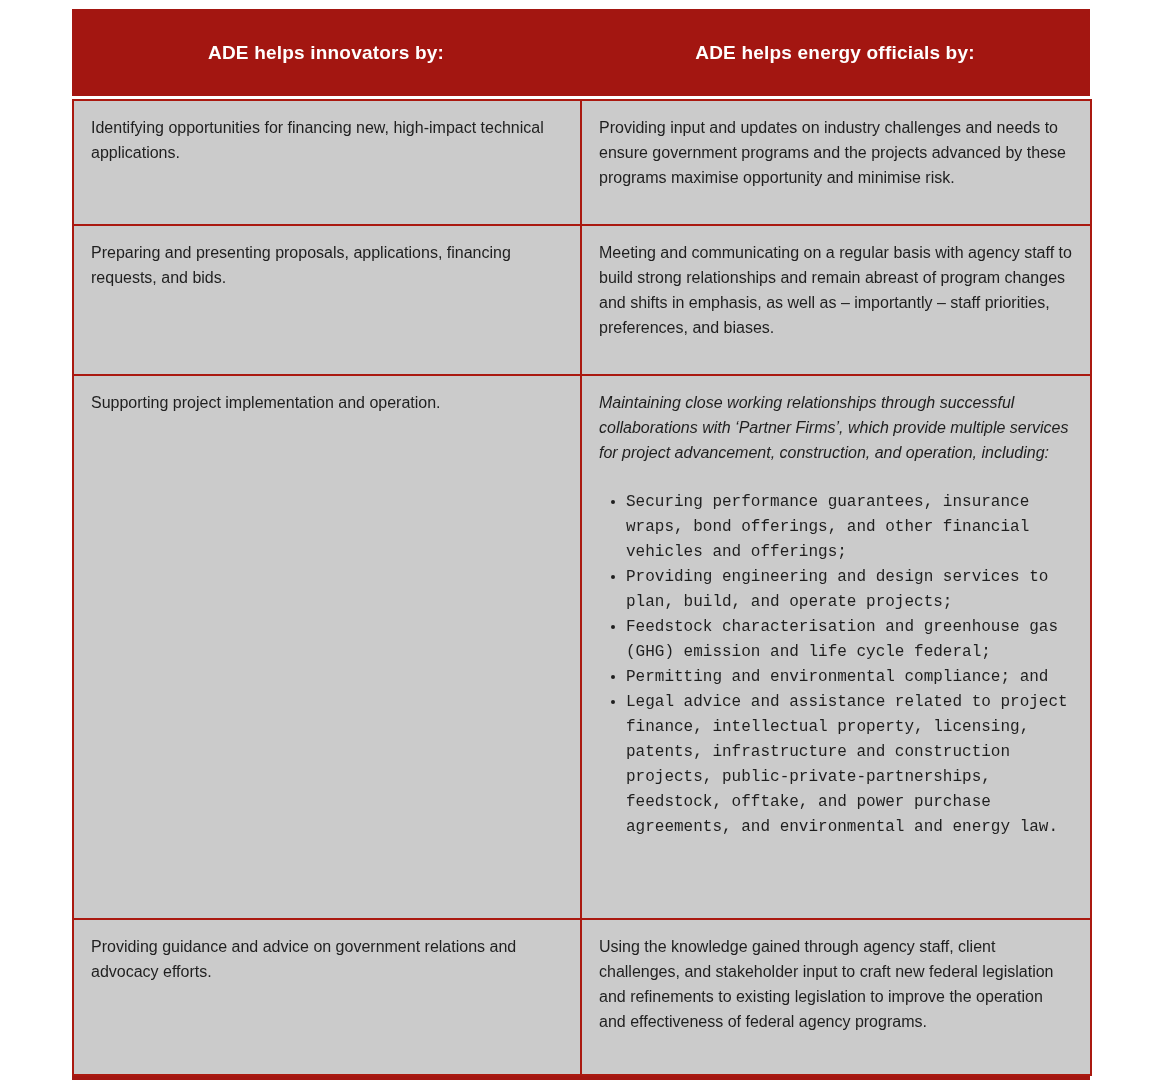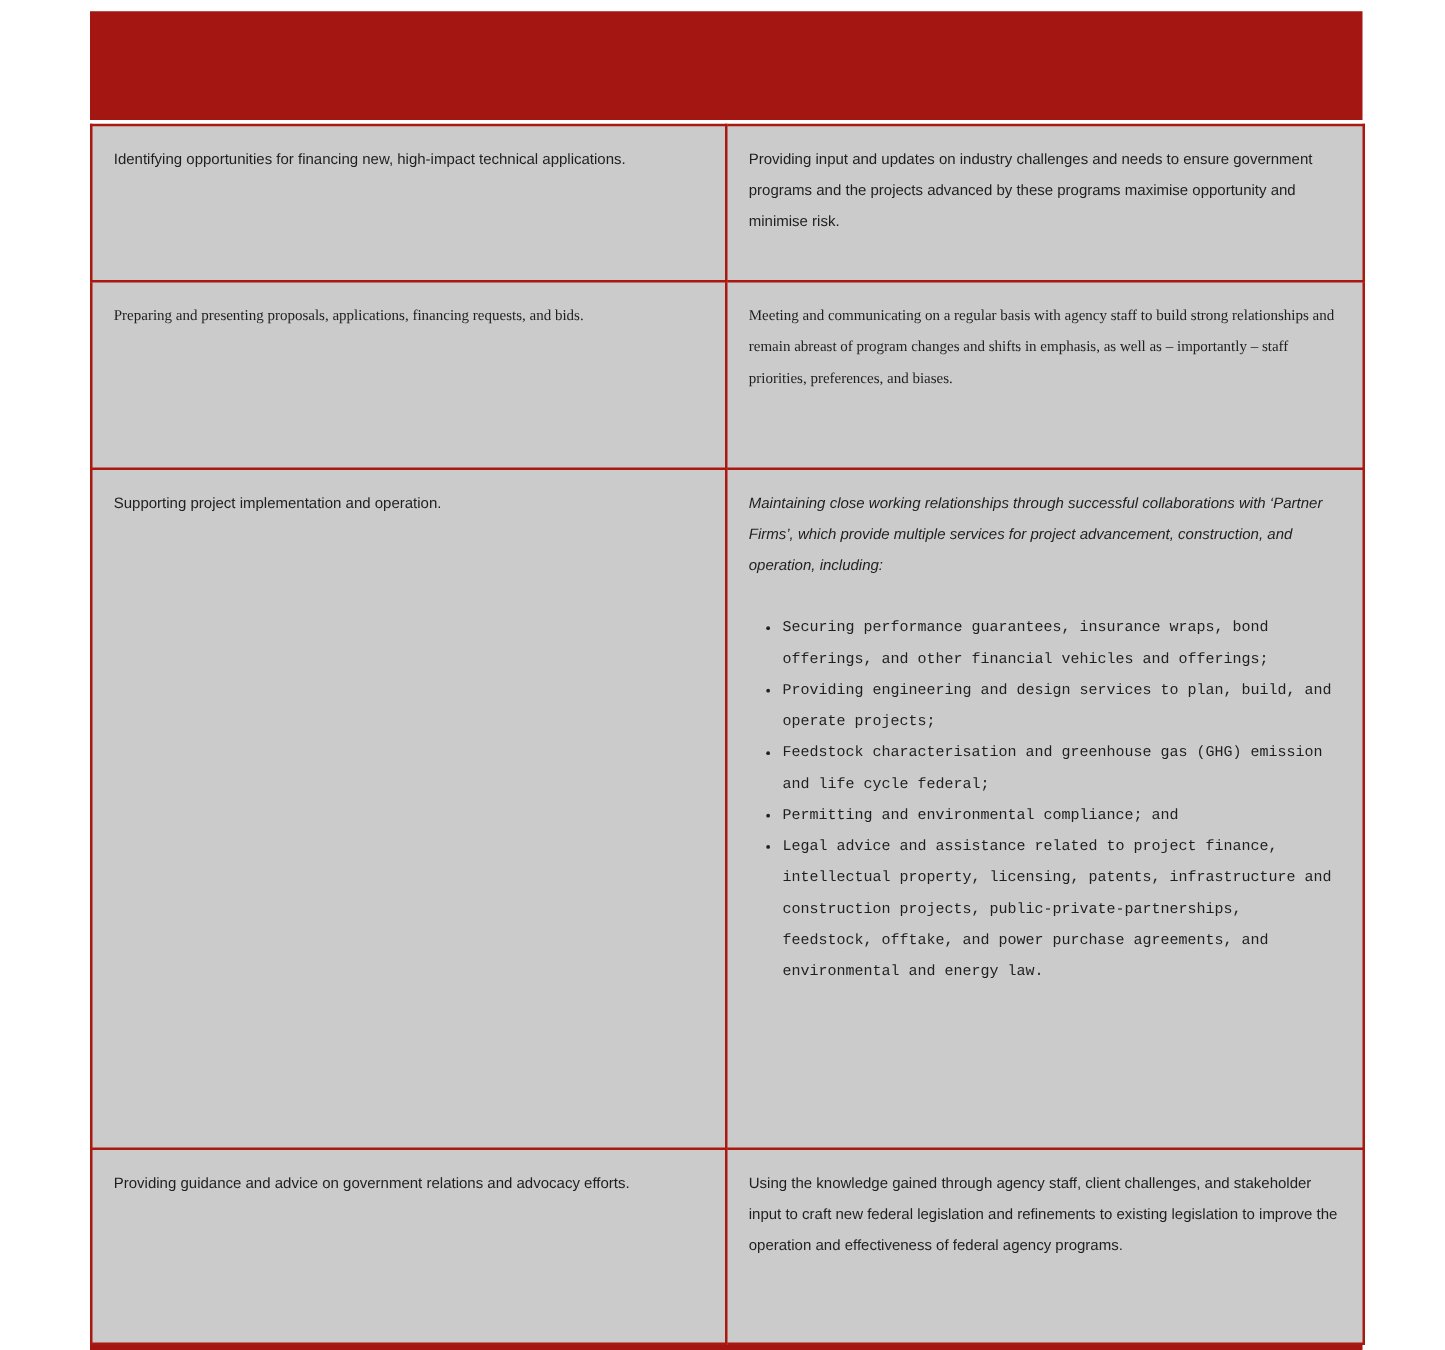--- a/index.html
+++ b/index.html
@@ -47,25 +47,25 @@
     table-layout: fixed;
     width: 100%;
   }
   col.c-left  { width: 508px; }
   col.c-right { width: 510px; }
   td.cell {
     border: 2px solid var(--border-red);
     background: var(--cell-gray);
     vertical-align: top;
     padding: 14px 18px 14px 17px;
-    font-size: 12px;
+    font-size: 16px;
     line-height: 25px;
   }
   tr.row1 { height: 125px; }
-  tr.row2 { height: 150px; font-family: Liberation Serif, serif; }
+  tr.row2 { height: 150px; }
   tr.row3 { height: 544px; }
   tr.row4 { height: 156px; }
   td.cell p { margin: 0; font-style: italic; }
   td.cell ul {
     margin: 25px 0 0 0;
     padding-left: 27px;
     list-style: disc outside;
   }
   td.cell ul li { margin: 0; font-family: Liberation Mono, monospace; }
   .footer-bar {
@@ -73,20 +73,22 @@
     height: 22px;
     background: var(--header-red);
   }
 </style>
 </head>
 <body>
 
 <div class="table-wrap">
 
   <div class="header-row">
+    <div class="header-cell hc-left">ADE helps innovators by:</div>
+    <div class="header-cell hc-right">ADE helps energy officials by:</div>
   </div>
 
   <table class="body">
     <colgroup>
         <col class="c-left">
         <col class="c-right">
       </colgroup>
     <tbody>
       <tr class="row1">
         <td class="cell">Identifying opportunities for financing new, high-impact technical applications.</td>

